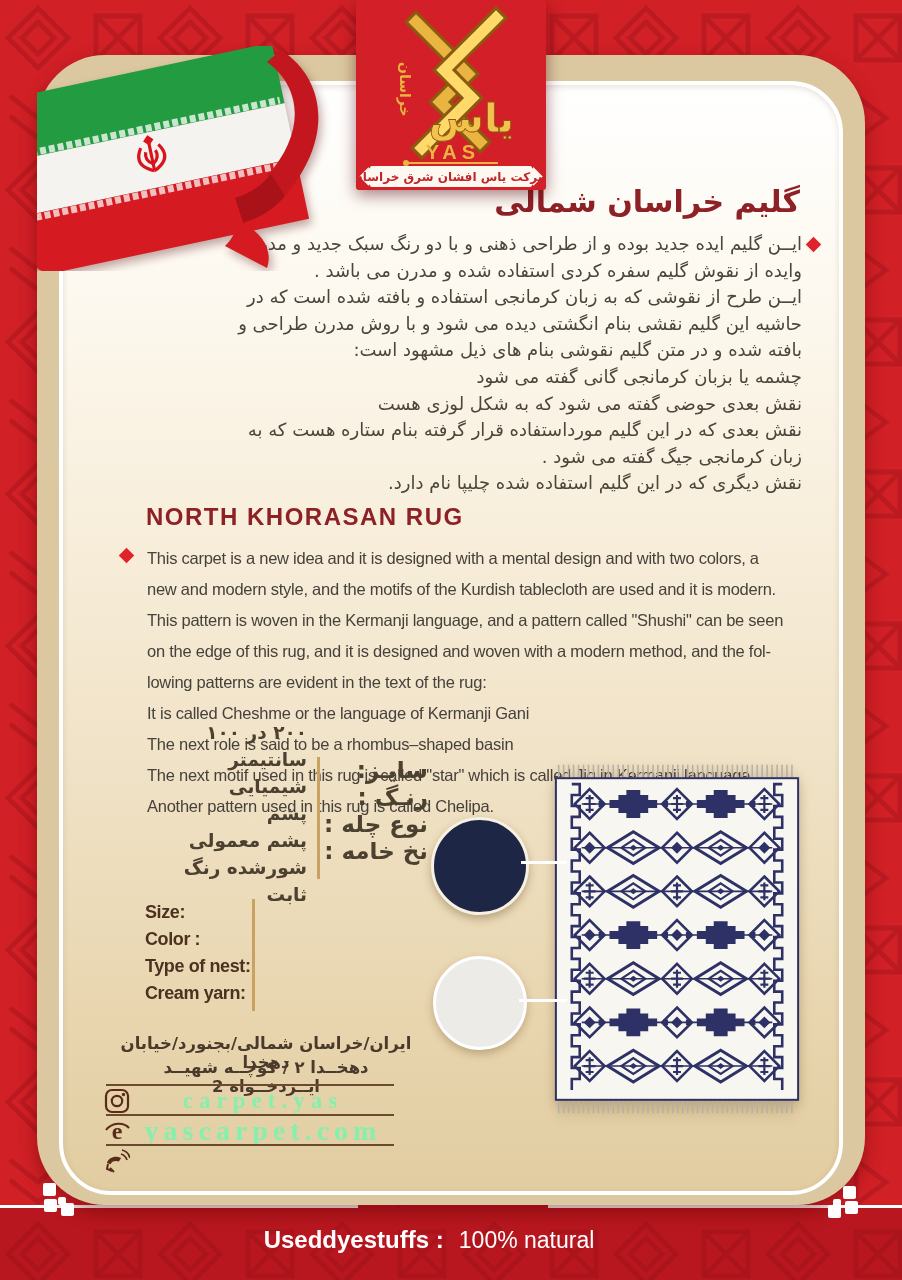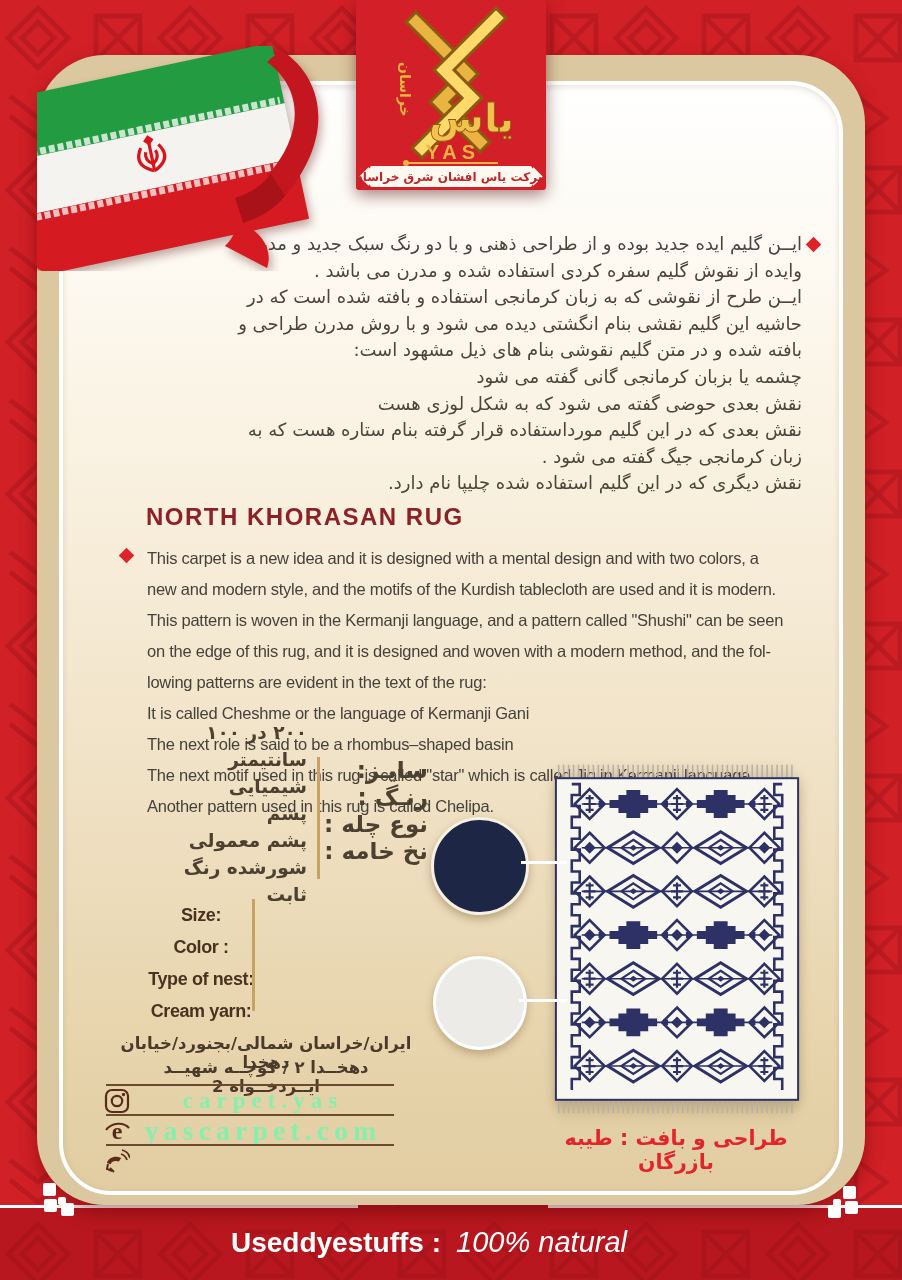--- a/index.html
+++ b/index.html
@@ -3,22 +3,22 @@
 <meta charset="utf-8">
 <style>
   html,body{margin:0;padding:0;background:#7a0d12;}
   .page{position:relative;width:902px;height:1280px;overflow:hidden;
         font-family:"DejaVu Sans",sans-serif;background:#d12026;}
   .bgsvg{position:absolute;inset:0;z-index:0;}
   .band{position:absolute;left:0;top:1205px;width:902px;height:75px;
         background:rgba(148,10,20,0.38);z-index:1;}
   .band-edge{position:absolute;height:3px;background:#fff;top:1205px;z-index:2;}
   .band-text{position:absolute;left:0;top:1226px;width:826px;text-align:center;color:#fff;z-index:2;}
-  .band-text .b1{font-weight:bold;font-size:28px;font-family:"Liberation Sans",sans-serif;margin-left:32px;}
-  .band-text .b2{font-size:29px;font-family:"Liberation Sans",sans-serif;margin-left:10px;font-style:italic;}
+  .band-text .b1{font-weight:bold;font-size:24px;font-family:"Liberation Sans",sans-serif;margin-left:32px;}
+  .band-text .b2{font-size:23px;font-family:"Liberation Sans",sans-serif;margin-left:10px;}
   .card-outer{position:absolute;left:37px;top:55px;width:828px;height:1150px;border-radius:68px;
         background:#dbc8a0;box-shadow:0 8px 18px rgba(90,0,5,.45);z-index:2;}
   .card-inner{position:absolute;left:59px;top:81px;width:784px;height:1114px;border-radius:52px;
         border:4px solid #ffffff;box-sizing:border-box;z-index:3;
         background:linear-gradient(180deg,#ffffff 0%,#fdf9f0 18%,#f8efdd 38%,#f0e2c6 62%,#e8d5ae 85%,#e2cda2 100%);
         box-shadow:inset 0 2px 6px rgba(120,90,40,.18);}
   .abs{position:absolute;z-index:4;}
   .fa{direction:rtl;}
   .fa-title{right:102px;top:184px;font-size:30px;font-weight:bold;color:#8e2126;letter-spacing:0;}
   .diamond{width:11px;height:11px;background:#e0232b;transform:rotate(45deg);z-index:4;}
@@ -27,22 +27,22 @@
   .en-title{left:146px;top:503px;font-size:24px;font-weight:800;color:#8e2126;letter-spacing:1.5px;
             font-family:"Liberation Sans",sans-serif;}
   .en-body{left:147px;top:543px;width:700px;font-size:16.5px;line-height:31px;color:#46413b;
            letter-spacing:-0.25px;white-space:pre-line;font-family:"Liberation Sans",sans-serif;}
   .spec-col{white-space:pre-line;}
   .fa-spec-labels{left:322px;top:757px;width:106px;text-align:right;font-weight:bold;
                   font-size:23px;line-height:27px;color:#4c4130;}
   .fa-spec-values{left:150px;top:719px;width:157px;text-align:right;font-weight:bold;
                   font-size:18.5px;line-height:27px;color:#4c4130;}
   .vdiv{width:2.5px;background:#c9a263;z-index:4;}
-  .en-spec-labels{left:145px;top:899px;width:112px;font-weight:bold;font-size:18px;line-height:32px;
-                  color:#4b3220;letter-spacing:-0.4px;font-family:"Liberation Sans",sans-serif;text-align:center;}
+  .en-spec-labels{left:145px;top:899px;width:112px;font-weight:bold;font-size:18px;line-height:27px;
+                  color:#4b3220;letter-spacing:-0.4px;font-family:"Liberation Sans",sans-serif;}
   .en-spec-values{left:264px;top:899px;width:180px;font-weight:bold;font-size:18px;line-height:23.2px;
                   color:#4b3220;letter-spacing:-0.4px;font-family:"Liberation Sans",sans-serif;}
   .swatch{border-radius:50%;z-index:4;}
   .swatch-navy{left:431px;top:817px;width:92px;height:92px;background:#1e2645;
                border:3px solid #f7f1e4;box-shadow:0 4px 8px rgba(90,60,20,.35);}
   .swatch-white{left:433px;top:956px;width:88px;height:88px;background:#edebe7;
                 border:3px solid #ffffff;box-shadow:0 4px 8px rgba(90,60,20,.3);}
   .connector{height:2.5px;background:#ffffff;z-index:5;}
   .rug{left:542px;top:760px;width:270px;height:358px;z-index:4;filter:drop-shadow(0 4px 6px rgba(100,70,20,.35));}
   .credit{left:540px;top:1126px;width:272px;text-align:center;font-size:20.5px;font-weight:bold;color:#e2242b;}
@@ -86,20 +86,21 @@
   <div class="band-edge" style="left:0;width:358px;"></div>
   <div class="band-edge" style="left:548px;width:354px;"></div>
   <div class="band-text">
     <span class="b1">Useddyestuffs :</span>
     <span class="b2">100% natural</span>
   </div>
 
   <div class="card-outer"></div>
   <div class="card-inner"></div>
 
+  <div class="abs fa fa-title">گلیم خراسان شمالی</div>
   <div class="abs diamond" style="left:808px;top:239px;"></div>
   <div class="abs fa fa-body">ایــن گلیم ایده جدید بوده و از طراحی ذهنی و با دو رنگ سبک جدید و مدرن
 وایده از نقوش گلیم سفره کردی استفاده شده و مدرن می باشد .
 ایــن طرح از نقوشی  که به زبان کرمانجی استفاده و بافته شده است که در
 حاشیه این گلیم نقشی بنام انگشتی دیده می شود و با روش مدرن طراحی و
 بافته شده و در متن گلیم نقوشی بنام های ذیل مشهود است:
 چشمه یا بزبان کرمانجی گانی گفته می شود
 نقش بعدی حوضی گفته می شود که به شکل لوزی هست
 نقش بعدی که در این گلیم مورداستفاده قرار گرفته بنام ستاره هست که به
 زبان کرمانجی جیگ گفته می شود .
@@ -202,21 +203,20 @@
         <use href="#medCross" transform="translate(92,262)"></use>
         <use href="#medCross" transform="translate(180,262)"></use>
         <line x1="40" x2="232" y1="306" y2="306" stroke="#2d3166" stroke-width="1.6"></line>
         <use href="#dAr" transform="translate(48,306)"></use>
         <use href="#dAr" transform="translate(136,306)"></use>
         <use href="#dAr" transform="translate(224,306)"></use>
         <use href="#medDia" transform="translate(92,306)"></use>
         <use href="#medDia" transform="translate(180,306)"></use>
       </g>
   </svg>
-  <div class="abs fa credit">طراحی و بافت : طیبه بازرگان</div>
 
   <div class="contact abs">
     <div class="addr" style="top:4px;">ایران/خراسان شمالی/بجنورد/خیابان دهخدا</div>
     <div class="addr" style="top:28px;">دهخــدا ۲ / کوچــه شهیــد ایــزدخــواه 2</div>
     <div class="cline" style="top:54px;"></div>
     <div class="crow" style="top:57px;">
       <svg width="26" height="26" viewBox="0 0 26 26">
         <rect x="2" y="2" width="22" height="22" rx="6" fill="none" stroke="#5b2b1a" stroke-width="2.2"></rect>
         <circle cx="13" cy="13" r="5.2" fill="none" stroke="#5b2b1a" stroke-width="2.2"></circle>
         <circle cx="19.5" cy="6.5" r="1.7" fill="#5b2b1a"></circle>

